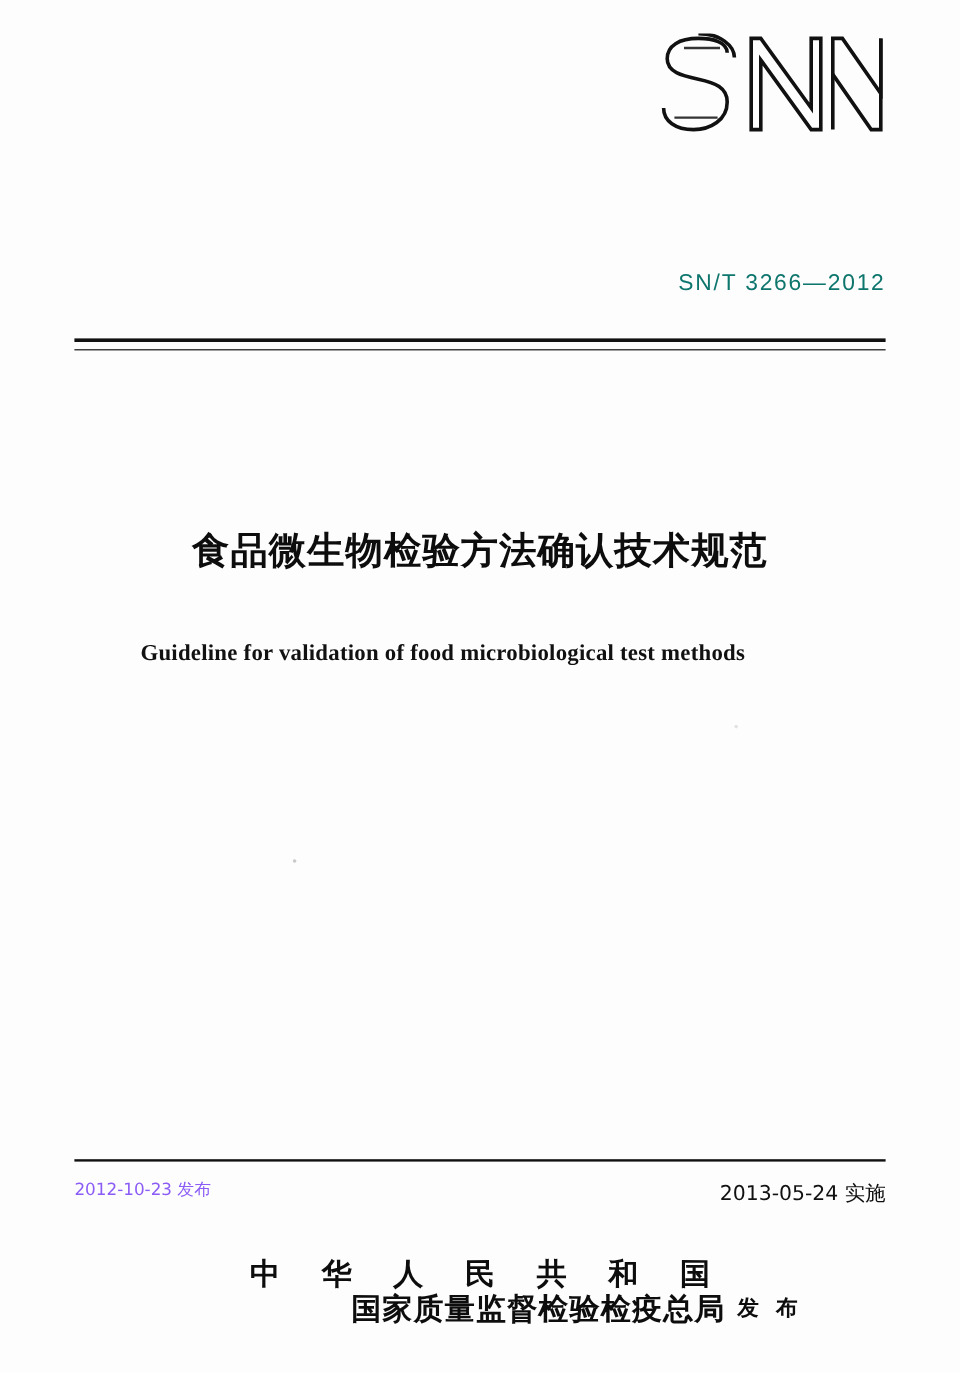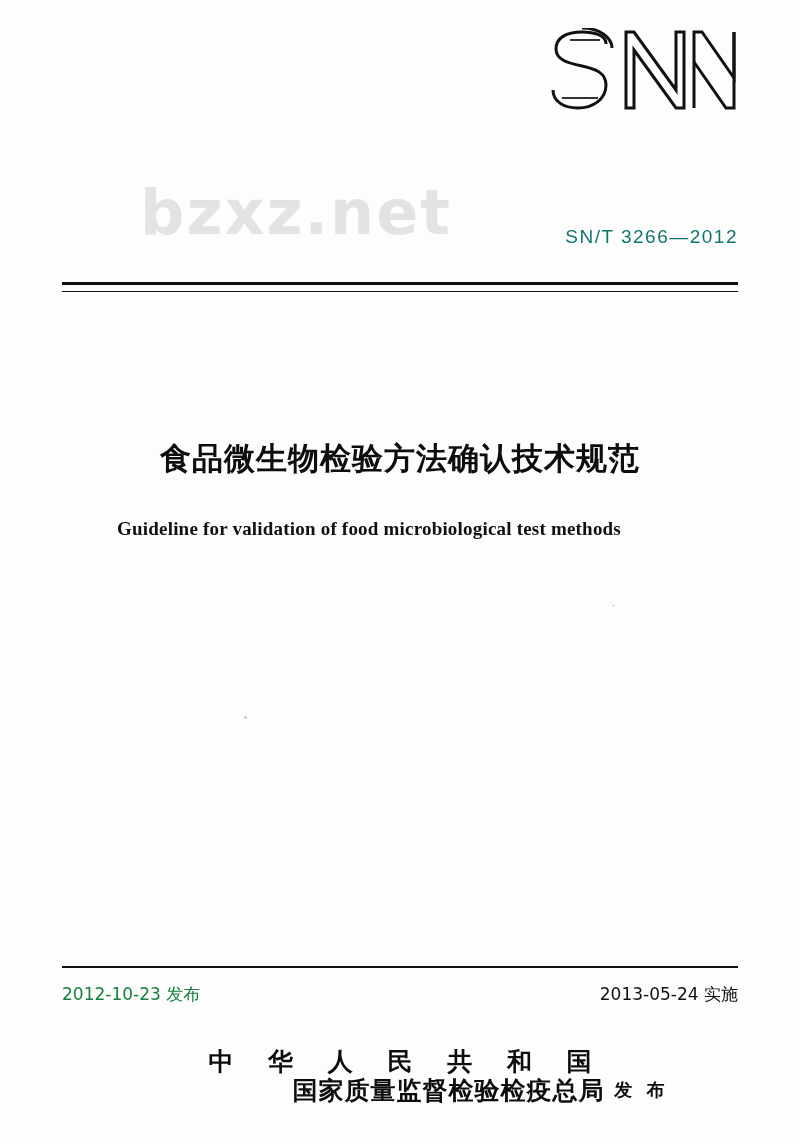--- a/index.html
+++ b/index.html
@@ -112,39 +112,39 @@
     width: 800px;
     text-align: center;
     font-family: "DejaVu Sans", sans-serif;
     font-size: 31px;
     font-weight: bold;
     letter-spacing: 1px;
     color: #0d0d0d;
   }
   .main-title-en {
     position: absolute;
-    top: 518px;
+    top: 534px;
     left: 0;
     width: 738px;
     text-align: center;
     font-family: "Liberation Serif", serif;
     font-size: 19px;
     font-weight: bold;
     letter-spacing: 0.2px;
     color: #111;
   }
 
   
   .date-issue {
     position: absolute;
     top: 983px;
     left: 62px;
     font-family: "DejaVu Sans", sans-serif;
-    font-size: 17px;
-    color: #15803d;
+    font-size: 14px;
+    color: #8b5cf6;
   }
   .date-impl {
     position: absolute;
     top: 983px;
     right: 62px;
     font-family: "DejaVu Sans", sans-serif;
     font-size: 17px;
     color: #111;
   }
 
@@ -216,21 +216,20 @@
         <path d="M146 80 L146 4 L154 4 L186 50 L186 4"></path>
         <path d="M186 4 L186 80 L178 80 L146 34"></path>
       </g>
       <g stroke="#111111" stroke-width="2" fill="none" opacity="0.85">
         <line x1="14" y1="70" x2="50" y2="70"></line>
         <line x1="22" y1="12" x2="52" y2="12"></line>
       </g>
     </svg>
   </div>
 
-  <div class="watermark">bzxz.net</div>
 
 
   <div class="std-number">SN/T 3266—2012</div>
 
   <div class="rule-top"></div>
   <div class="rule-thin"></div>
 
   <div class="main-title">食品微生物检验方法确认技术规范</div>
   <div class="main-title-en">Guideline for validation of food microbiological test methods</div>
 

